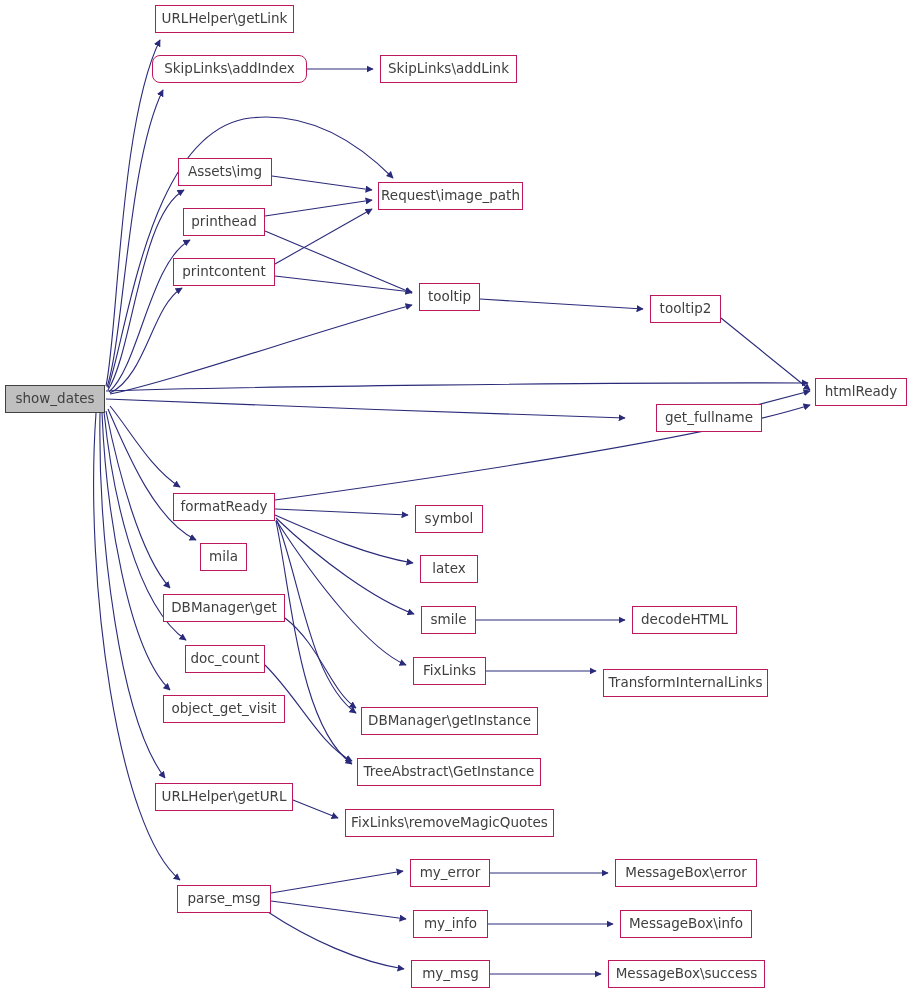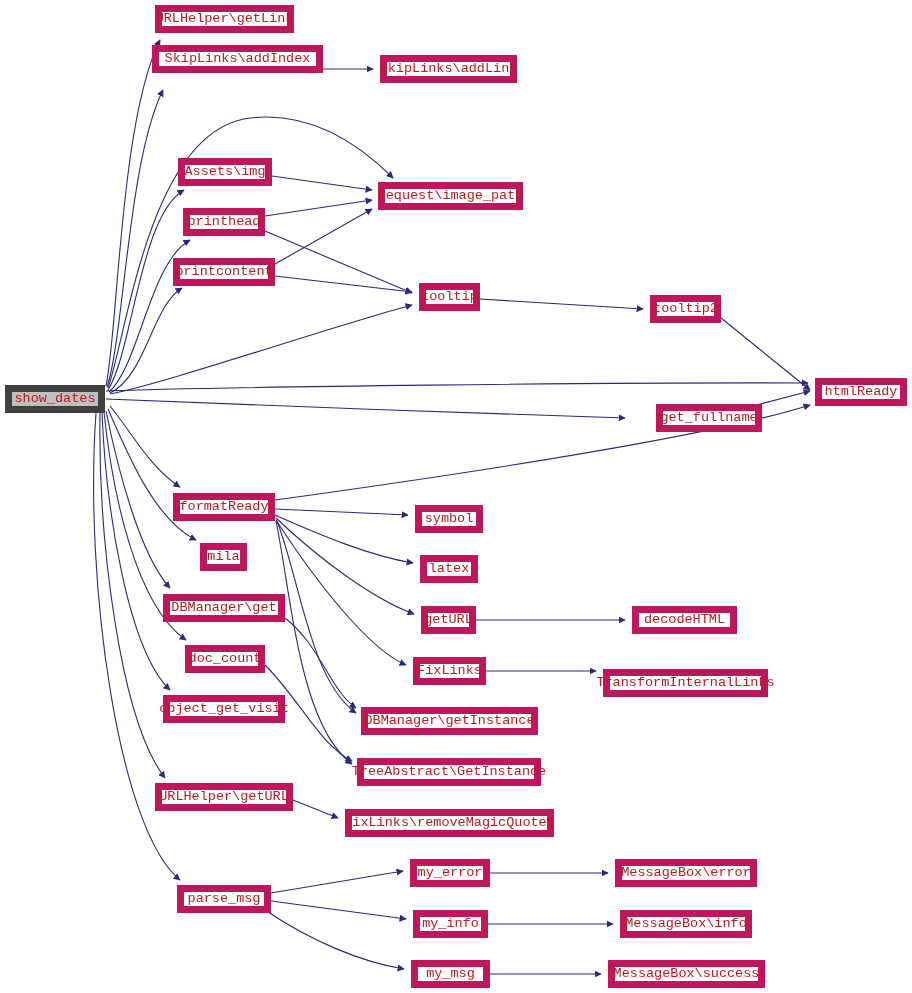--- a/index.html
+++ b/index.html
@@ -1,22 +1,22 @@
 <!DOCTYPE html>
 <html><head>
 <meta charset="utf-8">
 <title>Call graph</title>
 <style>
   html,body{margin:0;padding:0;background:#ffffff;}
   body{font-family:"DejaVu Sans","Liberation Sans",sans-serif;}
   #graph{position:relative;width:912px;height:993px;background:#fff;overflow:hidden;}
   #edges{position:absolute;left:0;top:0;width:912px;height:993px;pointer-events:none;}
-  .node{position:absolute;box-sizing:border-box;border:7px solid #be185d;background:#ffffff;
+  .node{position:absolute;box-sizing:border-box;border:1px solid #be185d;background:#ffffff;
         display:flex;align-items:center;justify-content:center;
-        font-size:13.5px;color:#b91c1c;white-space:nowrap;letter-spacing:0px;line-height:1;font-family:Liberation Mono, monospace;}
+        font-size:13.5px;color:#404040;white-space:nowrap;letter-spacing:0px;line-height:1;}
   .node.hl{background:#bfbfbf;border-color:#404040;}
   .node span{display:block;padding:0 4px;}
 </style>
 </head>
 <body>
 
 <div id="graph">
   <svg id="edges" viewBox="0 0 912 993">
     <defs>
       <marker id="arrow" viewBox="0 0 10 10" refX="9" refY="5" markerWidth="6.5" markerHeight="6.5" orient="auto-start-reverse">
@@ -69,21 +69,21 @@
         <path d="M 490,974 L 601,974" marker-end="url(#arrow)"></path>
       </g>
   </svg>
   <div id="nodes-layer">
       <div class="node hl" style="left: 5px; top: 385px; width: 100px; height: 28px;">
         <span>show_dates</span>
       </div>
       <div class="node" style="left: 155px; top: 5px; width: 139px; height: 28px;">
         <span>URLHelper\getLink</span>
       </div>
-      <div class="node" style="left: 152px; top: 45px; width: 171px; height: 28px;">
+      <div class="node" style="left: 152px; top: 55px; width: 155px; height: 28px; border-radius: 8px;">
         <span>SkipLinks\addIndex</span>
       </div>
       <div class="node" style="left: 380px; top: 55px; width: 137px; height: 28px;">
         <span>SkipLinks\addLink</span>
       </div>
       <div class="node" style="left: 178px; top: 158px; width: 94px; height: 28px;">
         <span>Assets\img</span>
       </div>
       <div class="node" style="left: 378px; top: 182px; width: 145px; height: 28px;">
         <span>Request\image_path</span>
@@ -115,21 +115,21 @@
       <div class="node" style="left: 200px; top: 543px; width: 47px; height: 28px;">
         <span>mila</span>
       </div>
       <div class="node" style="left: 420px; top: 555px; width: 58px; height: 28px;">
         <span>latex</span>
       </div>
       <div class="node" style="left: 163px; top: 594px; width: 122px; height: 28px;">
         <span>DBManager\get</span>
       </div>
       <div class="node" style="left: 421px; top: 606px; width: 55px; height: 28px;">
-        <span>getURL</span>
+        <span>smile</span>
       </div>
       <div class="node" style="left: 632px; top: 606px; width: 105px; height: 28px;">
         <span>decodeHTML</span>
       </div>
       <div class="node" style="left: 185px; top: 645px; width: 80px; height: 28px;">
         <span>doc_count</span>
       </div>
       <div class="node" style="left: 413px; top: 657px; width: 73px; height: 28px;">
         <span>FixLinks</span>
       </div>

